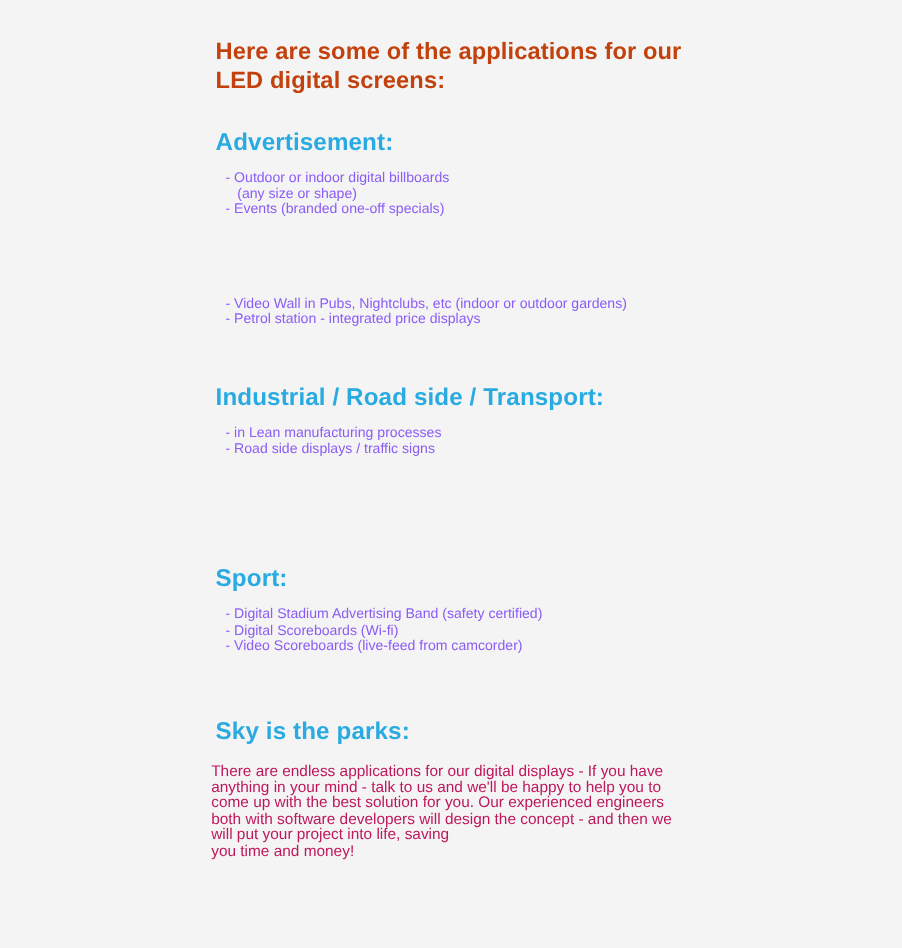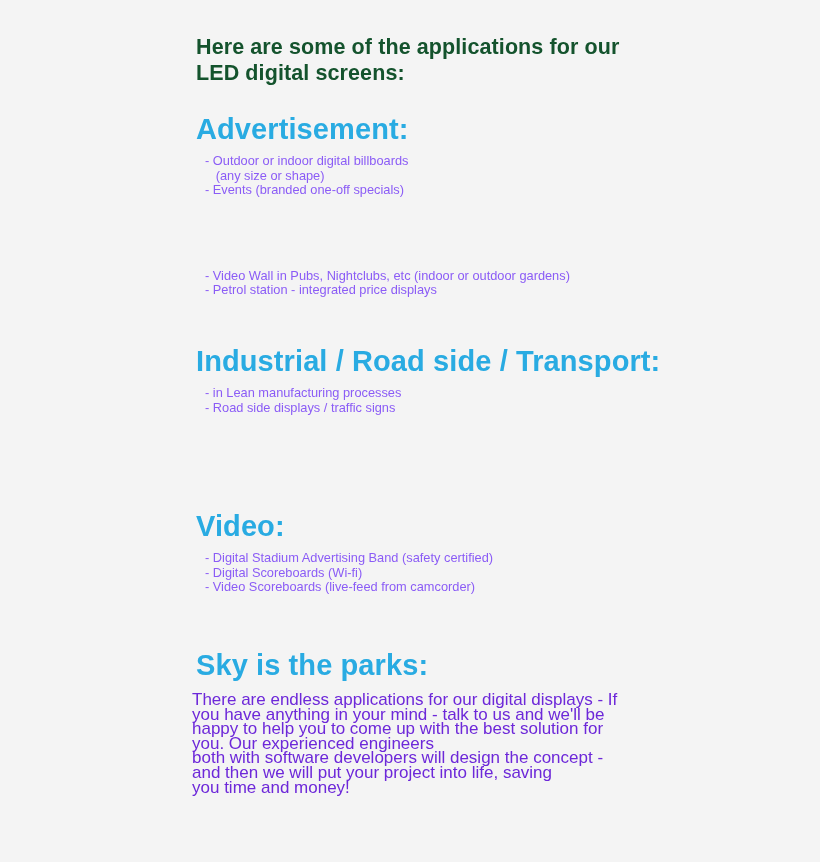--- a/index.html
+++ b/index.html
@@ -23,37 +23,37 @@
   }
 
   .content {
     position: absolute;
     left: 192px;
     top: 34px;
     width: 600px;
   }
 
   .intro-heading {
-    color: #14532d;
+    color: #c2410c;
     font-size: 21.5px;
     font-weight: bold;
     line-height: 26px;
     letter-spacing: 0.1px;
     margin: 0;
     padding-left: 4px;
     width: 430px;
   }
 
   .section {
     margin: 0;
   }
 
   .section-heading {
     color: #29abe2;
-    font-size: 29px;
+    font-size: 22px;
     font-weight: bold;
     line-height: 26px;
     letter-spacing: 0.1px;
     margin: 0;
     padding-left: 4px;
     white-space: nowrap;
   }
 
   .bullet-list {
     list-style: none;
@@ -63,22 +63,22 @@
   }
 
   .bullet-item {
     color: #8b5cf6;
     font-size: 12.8px;
     line-height: 14.6px;
     white-space: pre-wrap;
   }
 
   .paragraph {
-    color: #6d28d9;
-    font-size: 17px;
+    color: #be185d;
+    font-size: 14px;
     line-height: 14.6px;
     margin: 0;
     width: 442px;
     white-space: pre-wrap;
   }
 
   
   .gap-intro-to-adv   { height: 30px; }
   .gap-head-to-list   { height: 12px; }
   .gap-adv-block      { height: 59px; }
@@ -124,21 +124,21 @@
       <div class="gap-head-to-list"></div>
       <ul class="bullet-list">
         <li class="bullet-item">- in Lean manufacturing processes</li>
         <li class="bullet-item">- Road side displays / traffic signs</li>
       </ul>
     </section>
 
     <div class="gap-ind-block"></div>
 
     <section class="section">
-      <h2 class="section-heading">Video:</h2>
+      <h2 class="section-heading">Sport:</h2>
       <div class="gap-head-to-list"></div>
       <ul class="bullet-list">
         <li class="bullet-item">- Digital Stadium Advertising Band (safety certified)</li>
         <li class="bullet-item">- Digital Scoreboards (Wi-fi)</li>
         <li class="bullet-item">- Video Scoreboards (live-feed from camcorder)</li>
       </ul>
     </section>
 
     <div class="gap-sport-block"></div>
 

